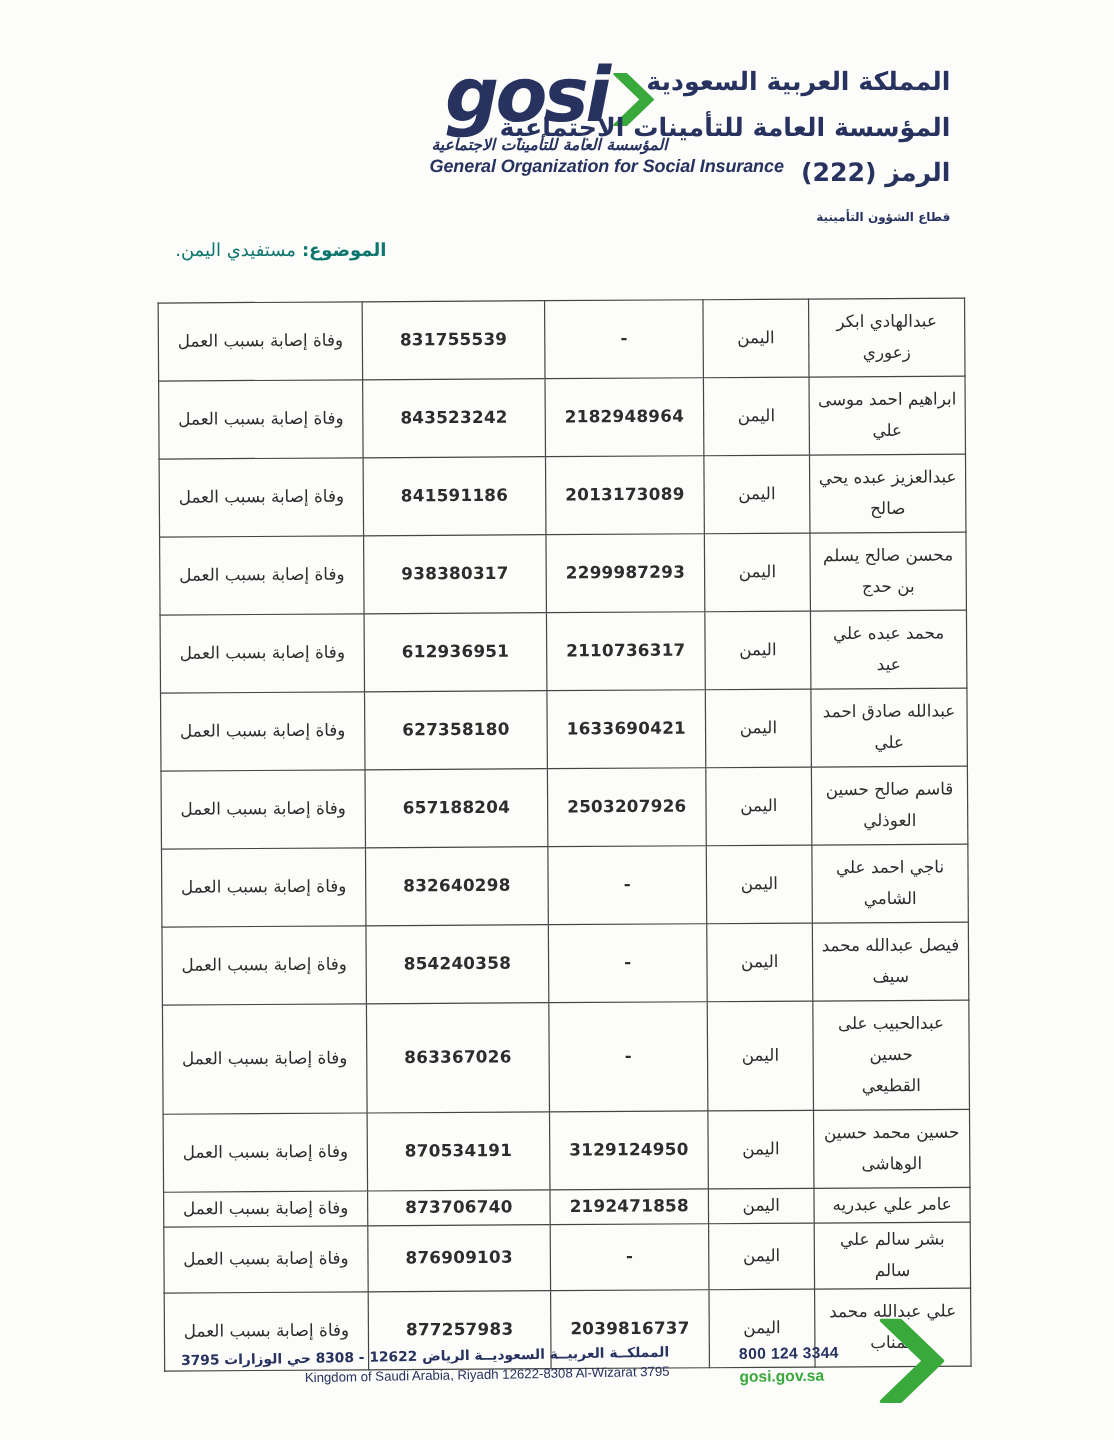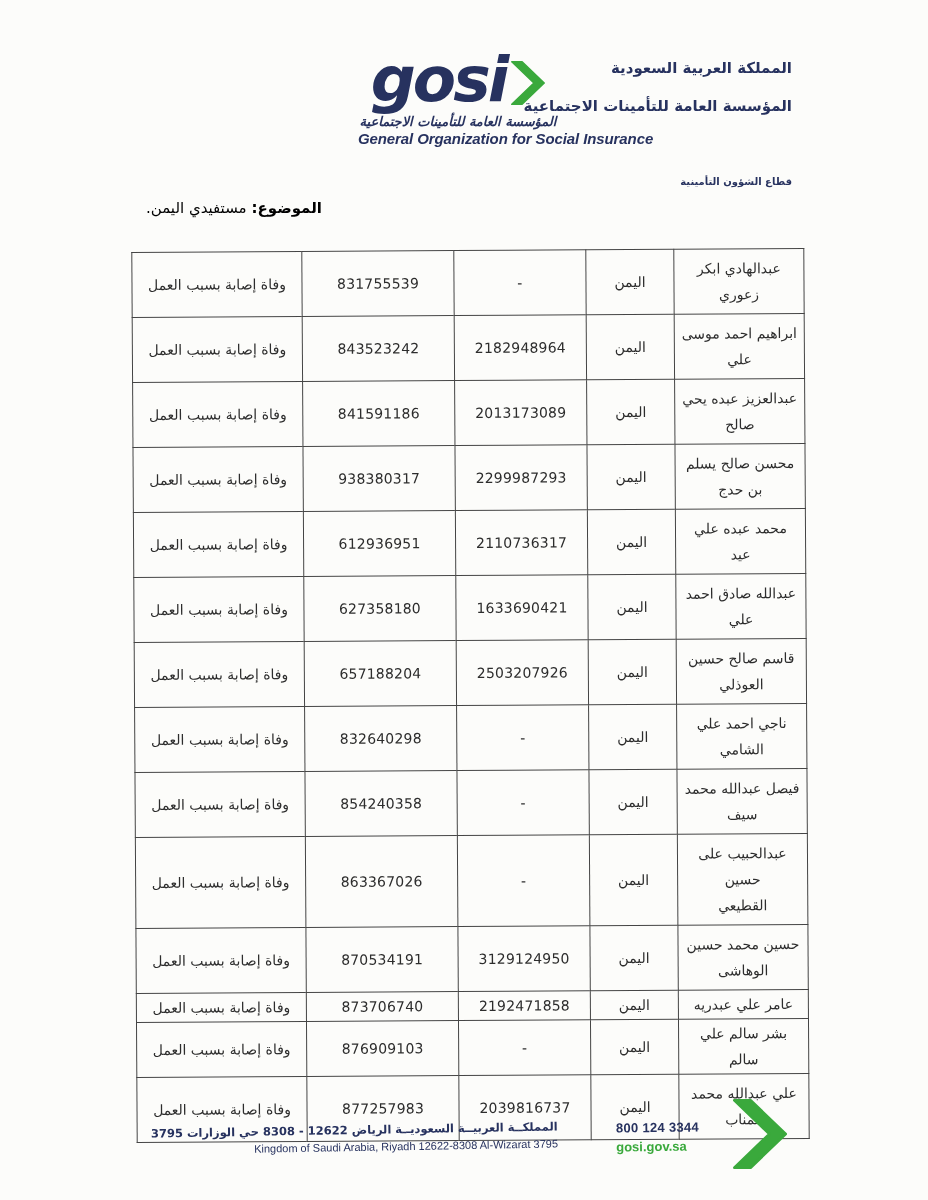--- a/index.html
+++ b/index.html
@@ -31,52 +31,52 @@
   .logo-chevron { margin-left: 5px; transform: translateY(3px); }
   .tagline-ar { font-size: 13px; font-weight: 700; margin-top: 4px; white-space: nowrap; }
   .tagline-en {
     font-family: "Liberation Sans", sans-serif;
     font-size: 15px; font-weight: 700; letter-spacing: -0.1px;
     margin-top: 1px; white-space: nowrap;
   }
   .org-block {
     position: absolute; right: 136px; top: 60px;
     direction: rtl; color: var(--navy);
-    font-size: 15px; font-weight: 700;
+    font-size: 21px; font-weight: 700;
   }
   .org-block div { margin-bottom: 21px; line-height: 17px; white-space: nowrap; }
   .sector-title {
     position: absolute; right: 136px; top: 176px;
     direction: rtl; color: var(--navy);
     font-size: 10px; font-weight: 700; white-space: nowrap;
   }
   .subject-line {
     position: absolute; left: 146px; top: 199px;
-    direction: rtl; color: #000000; font-size: 15px; white-space: nowrap;
+    direction: rtl; color: #0f766e; font-size: 15px; white-space: nowrap;
   }
   .subject-line .lbl { font-weight: 700; margin-left: 5px; }
   
   .table-wrap {
     position: absolute; left: 134px; top: 250px; width: 672px;
     transform: rotate(-0.35deg);
   }
   table.ben {
     width: 672px; border-collapse: collapse; direction: rtl;
     table-layout: fixed;
   }
   table.ben td {
     border: 1.5px solid var(--line);
     text-align: center; vertical-align: middle;
     color: var(--ink);
     font-size: 14px; line-height: 26px;
     padding: 6px 6px;
     overflow: hidden;
   }
   td.c-name  { white-space: pre-line; font-size: 14px; }
-  td.c-regno, td.c-idno { font-size: 14.5px; font-weight: 400; letter-spacing: 0.2px; }
+  td.c-regno, td.c-idno { font-size: 14.5px; font-weight: 700; letter-spacing: 0.2px; }
   table.ben tr:nth-child(12) td,
   table.ben tr:nth-child(13) td { padding-top: 1px; padding-bottom: 1px; }
   
   .footer-chevron { position: absolute; left: 733px; top: 1096px; }
   .contact-block {
     position: absolute; left: 616px; top: 1118px;
     transform: rotate(-0.8deg);
     font-size: 13px; font-weight: 700; line-height: 19px;
     font-family: "Liberation Sans", sans-serif;
   }
@@ -101,20 +101,21 @@
       <polygon points="1,1 13,1 39,26 13,51 1,51 27,26" fill="var(--green)" stroke="var(--green)" stroke-width="2" stroke-linejoin="round"></polygon>
     </svg>
   </div>
   <div class="tagline-ar">المؤسسة العامة للتأمينات الاجتماعية</div>
   <div class="tagline-en">General Organization for Social Insurance</div>
 </div>
 
 <div class="org-block">
   <div>المملكة العربية السعودية</div>
   <div>المؤسسة العامة للتأمينات الاجتماعية</div>
+  <div>الرمز (222)</div>
 </div>
 
 <div class="sector-title">قطاع الشؤون التأمينية</div>
 
 <div class="subject-line">
   <span class="lbl">الموضوع:</span><span>مستفيدي اليمن.</span>
 </div>
 
 <div class="table-wrap">
   <table class="ben">

